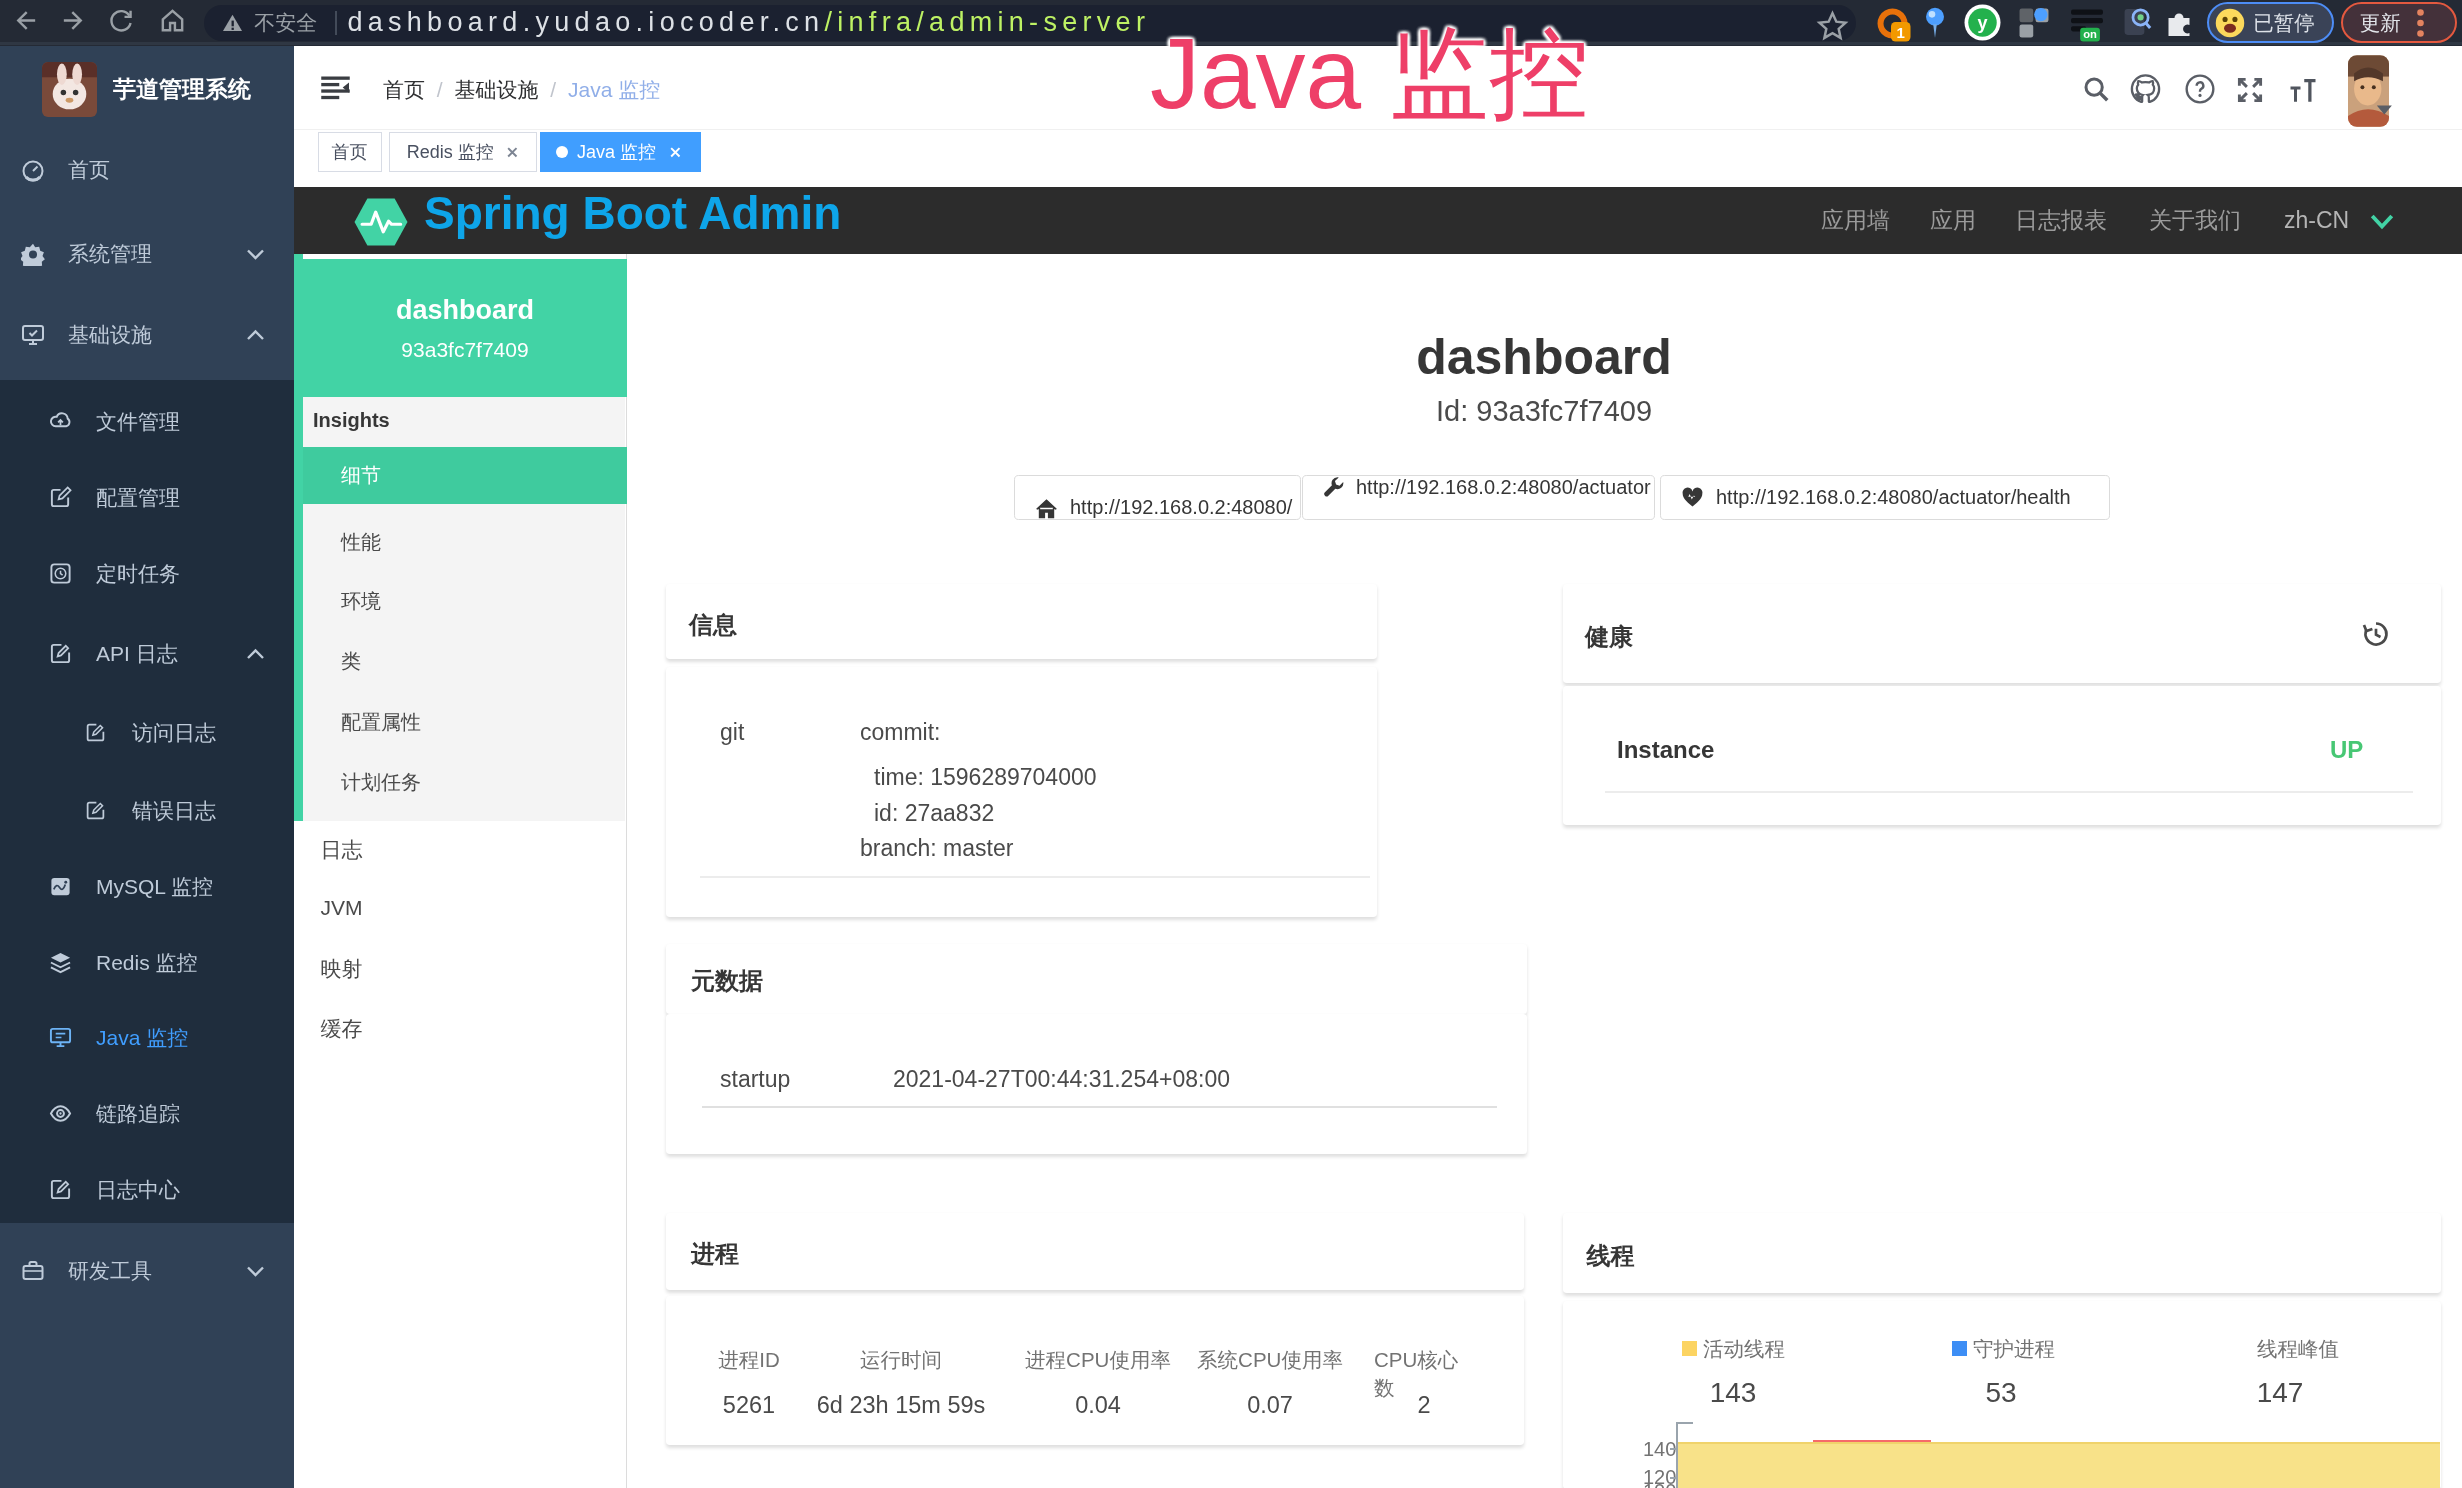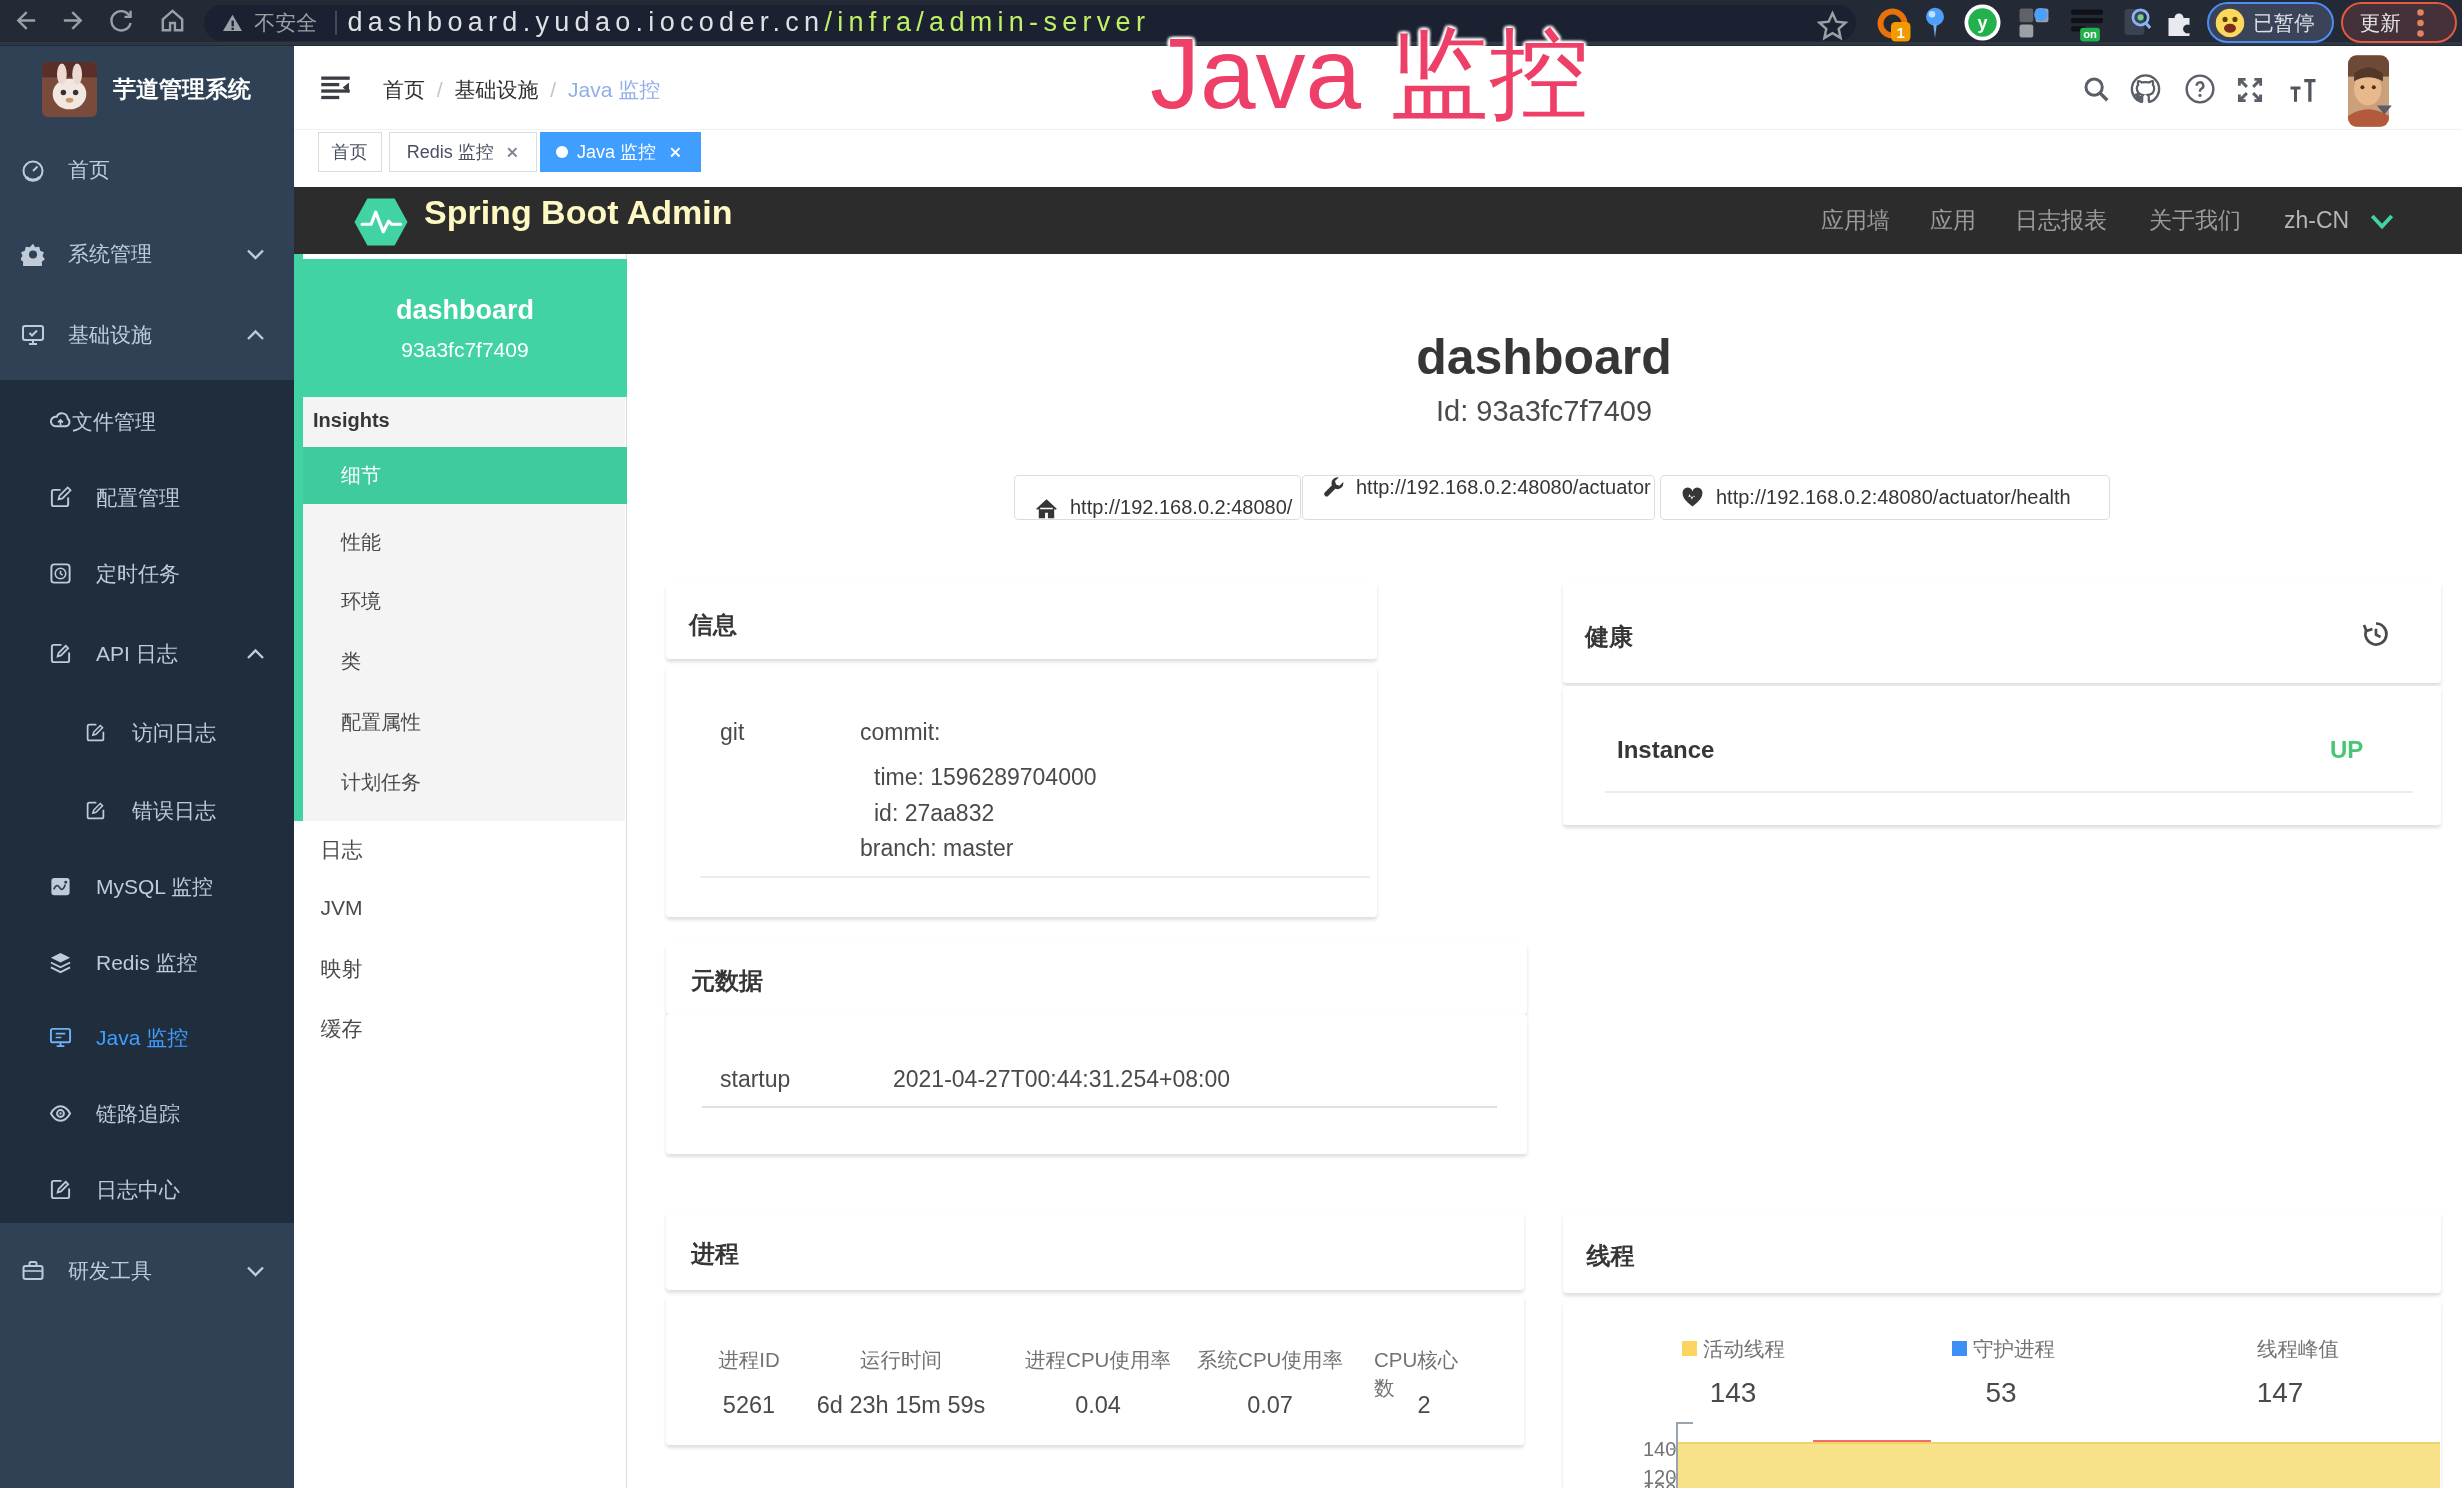--- a/index.html
+++ b/index.html
@@ -153,21 +153,21 @@
       <span style="margin-left:23px">基础设施</span>
   <svg class="abs" style="left:224px;top:13px" width="21" height="15" viewBox="0 0 14 10">
         <path d="M2 8 L7 3 L12 8" fill="none" stroke="#bfcbd9" stroke-width="1.6"></path>
       </svg>
     </div>
  <div class="mi" style="left:49px;top:355px;height:41px">
       <svg width="23" height="23" viewBox="0 0 24 24">
         <path d="M7 17 a5 5 0 1 1 1-9.9 A6 6 0 0 1 19.5 9 4.5 4.5 0 0 1 18 17 Z" fill="none" stroke="#bfcbd9" stroke-width="2"></path>
         <path d="M12 16 v-5 m-2.5 2 L12 10.5 14.5 13" stroke="#bfcbd9" stroke-width="1.8" fill="none"></path>
       </svg>
-      <span style="">文件管理</span>
+      <span style="margin-left:24px">文件管理</span>
     </div>
  <div class="mi" style="left:49px;top:431px;height:41px">
       <svg width="23" height="23" viewBox="0 0 24 24">
         <path d="M20 12 v7 a2 2 0 0 1 -2 2 H5 a2 2 0 0 1 -2 -2 V6 a2 2 0 0 1 2 -2 h7" fill="none" stroke="#bfcbd9" stroke-width="2"></path>
         <path d="M10 14 l1-4 8.5-8.5 3 3 L14 13 Z" fill="none" stroke="#bfcbd9" stroke-width="1.8"></path>
       </svg>
       <span style="margin-left:24px">配置管理</span>
     </div>
  <div class="mi" style="left:49px;top:507px;height:41px">
       <svg width="23" height="23" viewBox="0 0 24 24">
@@ -304,21 +304,21 @@
       </svg></div>
  <div class="tab active" style="left:246px;width:161px;padding-left:15px"><span style="width:12px;height:12px;border-radius:50%;background:#fff;margin-right:9px"></span>Java 监控<svg style="margin-left:10.6px" width="16.7" height="16.7" viewBox="0 0 12 12">
         <path d="M3 3 L9 9 M9 3 L3 9" stroke="#fff" stroke-width="1.4"></path>
       </svg></div>
 </div>
 <div id="sbaheader">
  <svg class="abs" style="left:59px;top:9px" width="56" height="52" viewBox="0 0 37 34">
       <path d="M9.5 1.5 h18 L36 17 27.5 32.5 h-18 L1 17 Z" fill="#42d3a5"></path>
       <path d="M6 18.5 h6 l3-8 5 13 3.5-7 2 2 h6" fill="none" stroke="#fff" stroke-width="2.1" stroke-linejoin="round" stroke-linecap="round"></path>
     </svg>
- <div class="abs" style="left:130px;top:0;height:51px;display:flex;align-items:center;color:#fef9c3;font-size:34px;font-weight:bold;white-space:nowrap">Spring Boot Admin</div>
+ <div class="abs" style="left:130px;top:0;height:51px;display:flex;align-items:center;color:#0ea5e9;font-size:46px;font-weight:bold;white-space:nowrap">Spring Boot Admin</div>
  <div class="sbanav" style="left:1527px">应用墙</div>
  <div class="sbanav" style="left:1636px">应用</div>
  <div class="sbanav" style="left:1721px">日志报表</div>
  <div class="sbanav" style="left:1855px">关于我们</div>
  <div class="sbanav" style="left:1990px;color:#b5b5b5">zh-CN</div>
  <svg class="abs" style="left:2075px;top:26px" width="26" height="18" viewBox="0 0 17 12">
       <path d="M2 2 L8.5 9 L15 2" fill="none" stroke="#42d3a5" stroke-width="2.6"></path>
     </svg>
 </div>
 <div id="sbaside">

